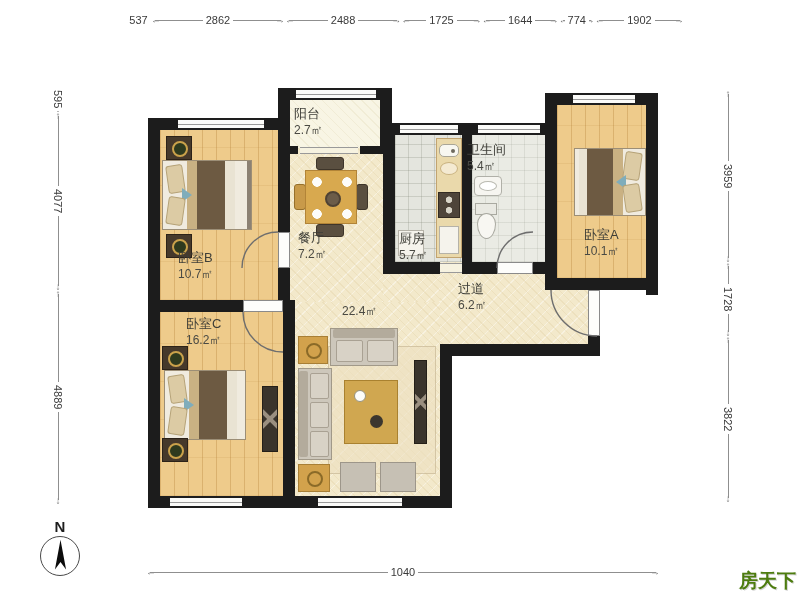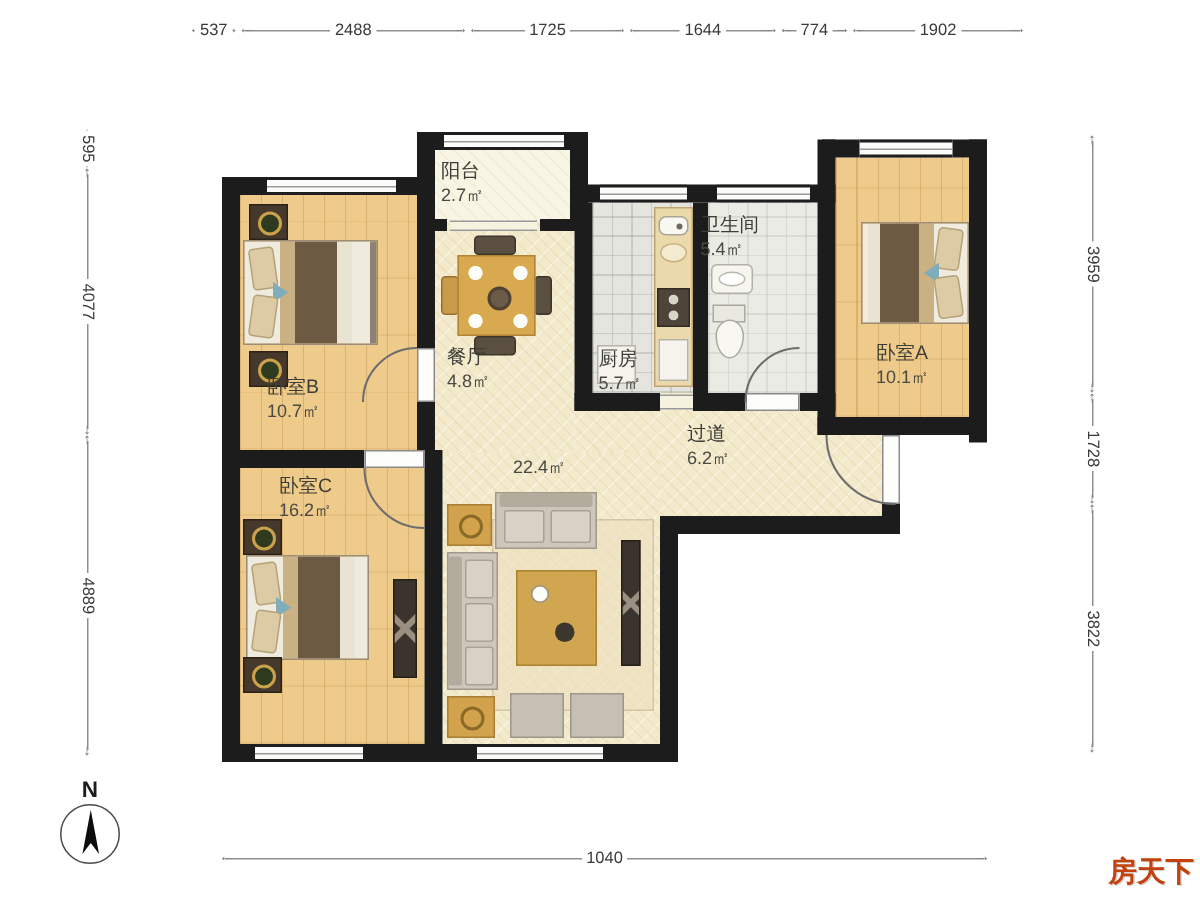--- a/index.html
+++ b/index.html
@@ -112,21 +112,21 @@
   .dims.v .dseg::before{content:"\2191";position:absolute;top:-2px;left:50%;transform:translateX(-50%);font-size:10px;color:#777;}
   .dims.v .dseg::after{content:"\2193";position:absolute;bottom:-2px;left:50%;transform:translateX(-50%);font-size:10px;color:#777;}
   .dlabel{background:#fff;padding:0 3px;font-size:11px;color:#3a3a3a;z-index:1;}
   .dims.v .dlabel{writing-mode:vertical-rl;padding:3px 0;}
 
   
   .north{position:absolute;left:36px;top:518px;width:48px;text-align:center;z-index:5;}
   .north .nl{font-size:15px;color:#1d1d1d;font-weight:600;}
   .ncircle{width:40px;height:40px;border:1.5px solid #4a4a4a;border-radius:50%;margin:1px auto 0;position:relative;}
   .watermark{position:absolute;right:4px;bottom:6px;z-index:6;text-align:left;pointer-events:none;}
-  .wm-brand{display:block;font-size:19px;font-weight:bold;color:#c2410c;text-shadow:1px 1px 0 #d4d4d4;margin-left:62px;}
+  .wm-brand{display:block;font-size:19px;font-weight:bold;color:#4d7c0f;text-shadow:1px 1px 0 #d4d4d4;margin-left:62px;}
   .wm-domain{display:block;font-size:40px;font-weight:bold;color:#ededed;letter-spacing:1px;line-height:38px;
     text-shadow:1px 1px 1px #cfcfcf;}
 </style>
 </head>
 <body>
 
 <div class="canvas">
 
   <div class="floor wood" style="left:160px;top:130px;width:118px;height:170px"></div>
   <div class="floor balc" style="left:290px;top:100px;width:90px;height:48px"></div>
@@ -241,21 +241,21 @@
   <div class="rlabel" style="left:294px;top:106px">
     <span class="rname">阳台</span>
     <span class="rarea">2.7㎡</span>
   </div>
   <div class="rlabel" style="left:178px;top:250px">
     <span class="rname">卧室B</span>
     <span class="rarea">10.7㎡</span>
   </div>
   <div class="rlabel" style="left:298px;top:230px">
     <span class="rname">餐厅</span>
-    <span class="rarea">4.8㎡</span>
+    <span class="rarea">7.2㎡</span>
   </div>
   <div class="rlabel" style="left:399px;top:231px">
     <span class="rname">厨房</span>
     <span class="rarea">5.7㎡</span>
   </div>
   <div class="rlabel" style="left:467px;top:142px">
     <span class="rname">卫生间</span>
     <span class="rarea">5.4㎡</span>
   </div>
   <div class="rlabel" style="left:584px;top:227px">
@@ -270,20 +270,23 @@
     <span class="rarea">22.4㎡</span>
   </div>
   <div class="rlabel" style="left:186px;top:316px">
     <span class="rname">卧室C</span>
     <span class="rarea">16.2㎡</span>
   </div>
 
   <div class="dims h" style="left:126px;top:12px;width:558px;height:16px">
     <div class="dseg" style="flex-grow:537">
         <span class="dlabel">537</span>
+      </div>
+    <div class="dseg" style="flex-grow:2862">
+        <span class="dlabel">2862</span>
       </div>
     <div class="dseg" style="flex-grow:2488">
         <span class="dlabel">2488</span>
       </div>
     <div class="dseg" style="flex-grow:1725">
         <span class="dlabel">1725</span>
       </div>
     <div class="dseg" style="flex-grow:1644">
         <span class="dlabel">1644</span>
       </div>

